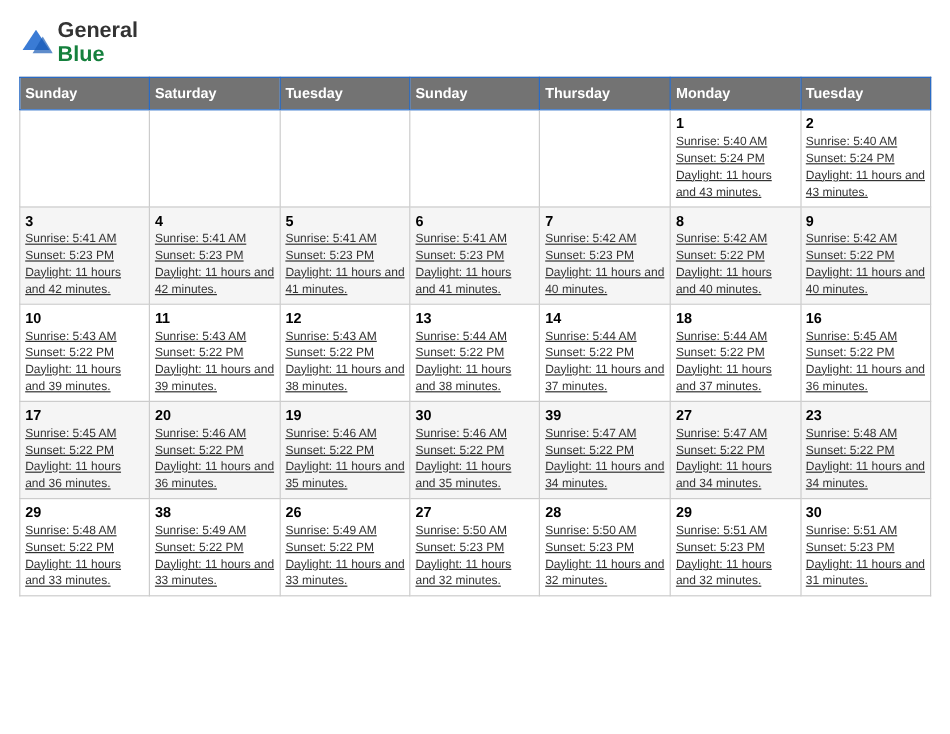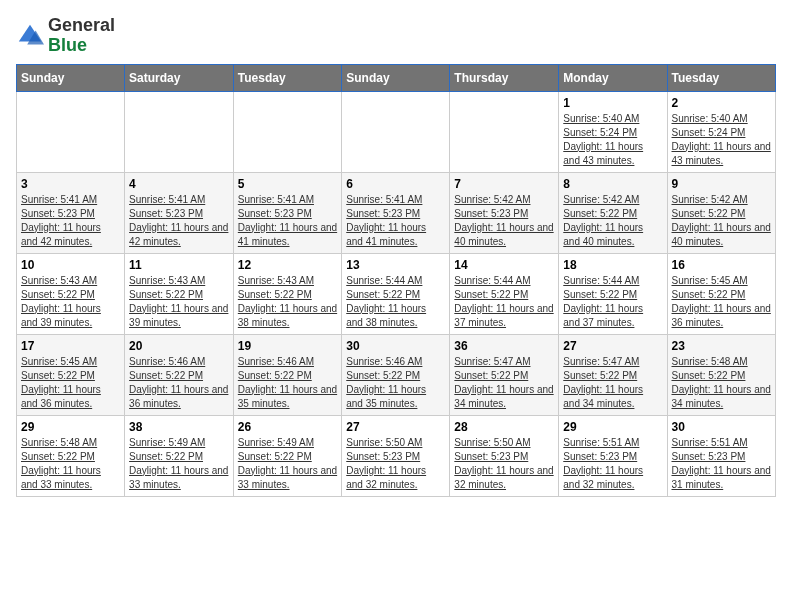--- a/index.html
+++ b/index.html
@@ -242,21 +242,21 @@
 Sunset: 5:22 PM
 Daylight: 11 hours and 35 minutes.</div>
         </td>
         <td>
           <div class="day-num">30</div>
           <div class="day-info" style="white-space: pre-line;">Sunrise: 5:46 AM
 Sunset: 5:22 PM
 Daylight: 11 hours and 35 minutes.</div>
         </td>
         <td>
-          <div class="day-num">36</div>
+          <div class="day-num">39</div>
           <div class="day-info" style="white-space: pre-line;">Sunrise: 5:47 AM
 Sunset: 5:22 PM
 Daylight: 11 hours and 34 minutes.</div>
         </td>
         <td>
           <div class="day-num">27</div>
           <div class="day-info" style="white-space: pre-line;">Sunrise: 5:47 AM
 Sunset: 5:22 PM
 Daylight: 11 hours and 34 minutes.</div>
         </td>

